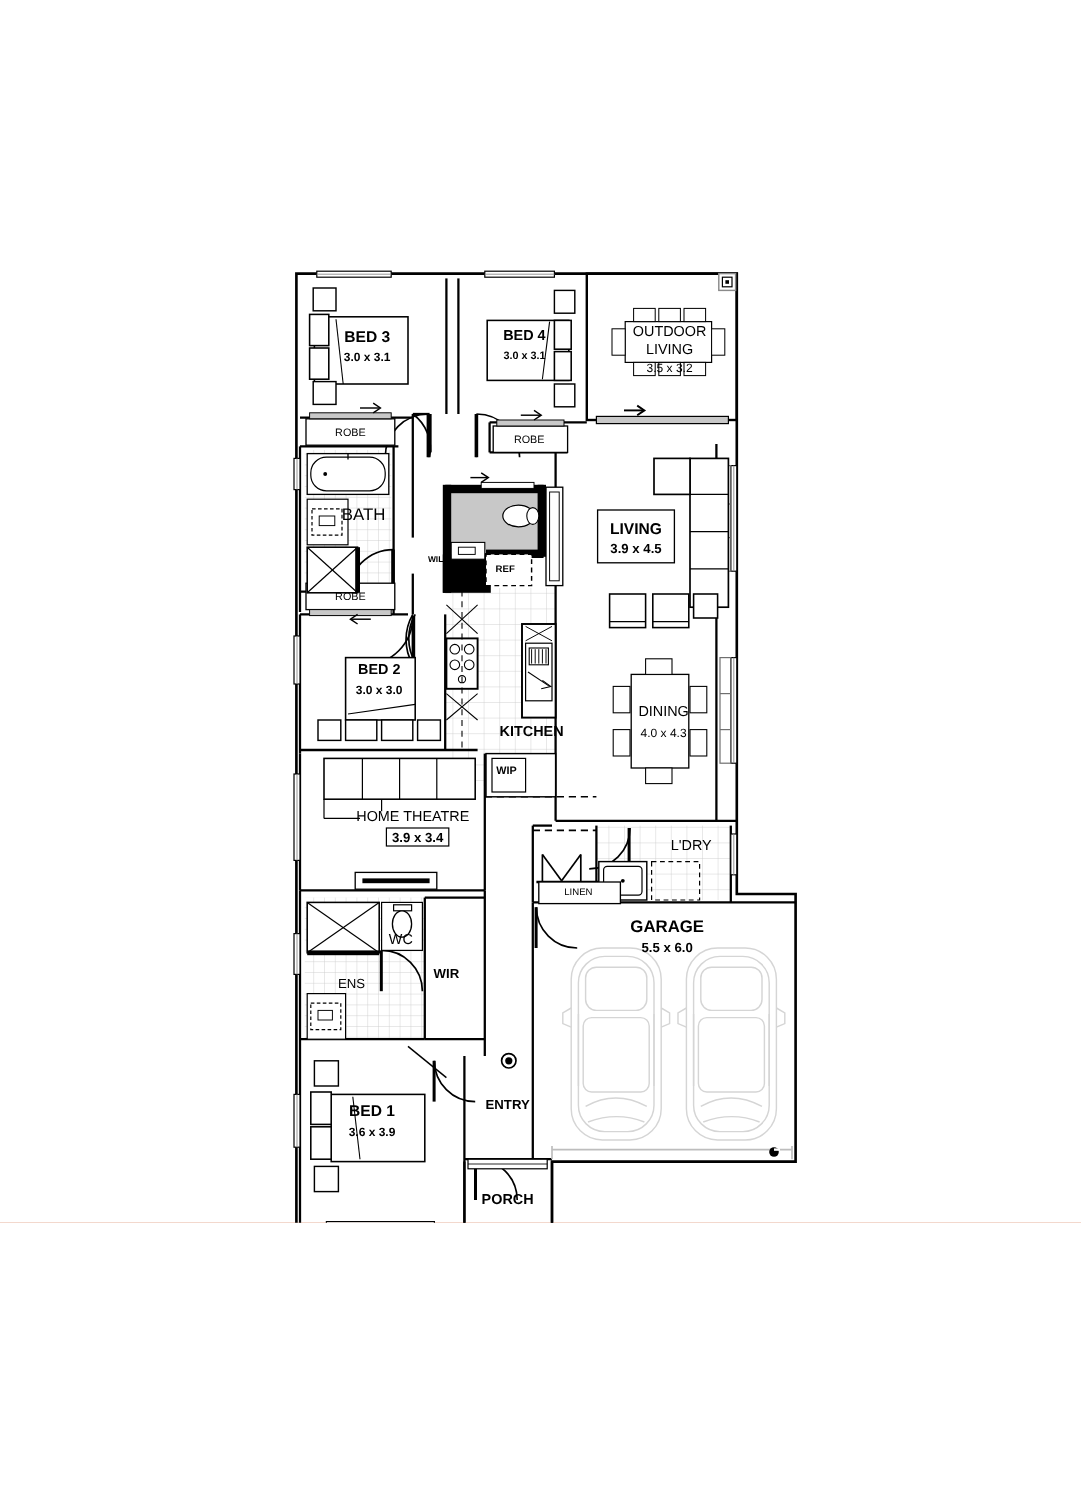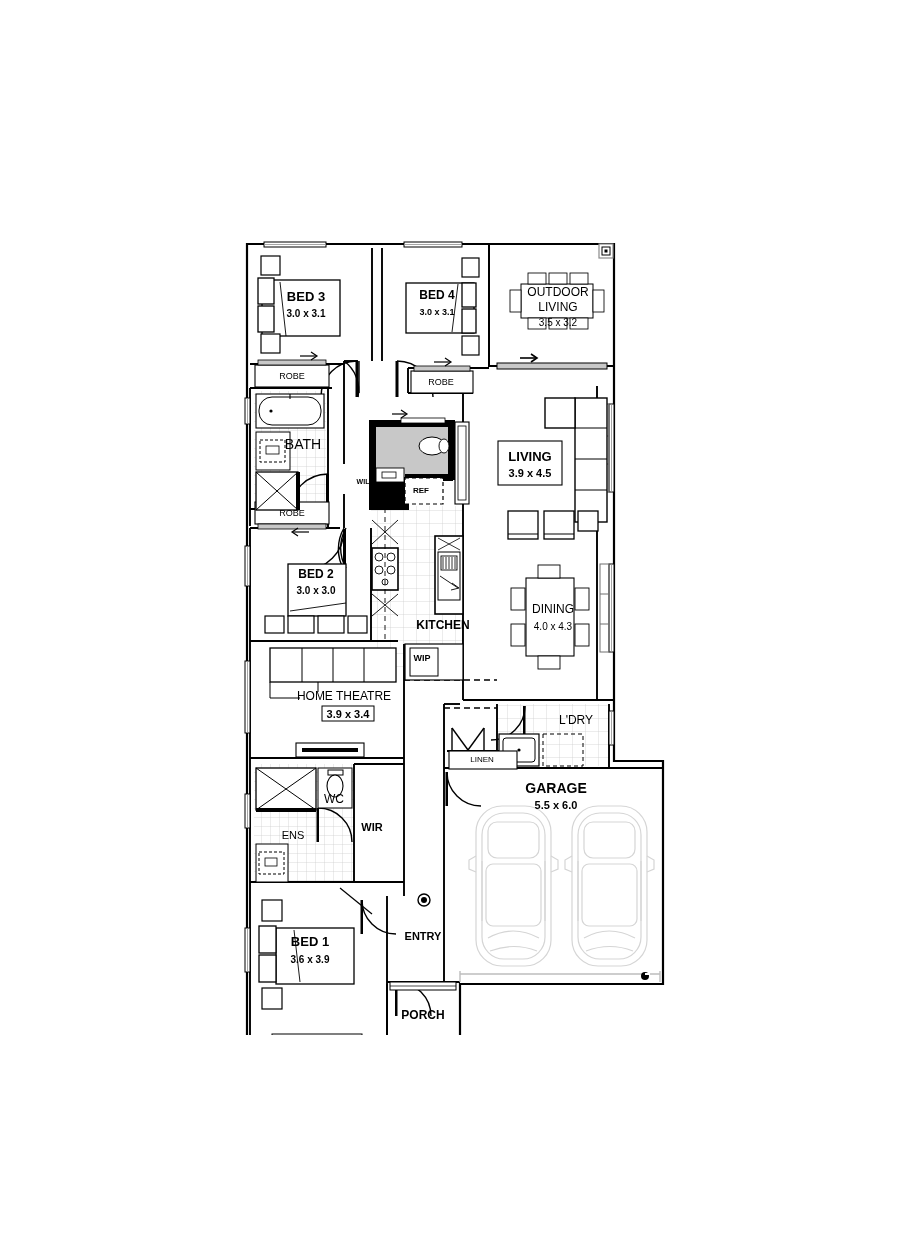--- a/index.html
+++ b/index.html
@@ -1,17 +1,17 @@
 <!DOCTYPE html>
 <html><head>
 <meta charset="utf-8">
 <style>
   html,body{margin:0;padding:0;background:#ffffff;}
   body{width:901px;height:1245px;font-family:"Liberation Sans",sans-serif;}
-  #stage{position:relative;width:901px;height:1019px;overflow:hidden;background:#c2410c;margin-top:16px;}
+  #stage{position:relative;width:901px;height:1019px;overflow:hidden;background:#c2410c;}
   svg#plan{display:block;width:901px;height:1245px;}
   .rm-label{font-family:"Liberation Sans",sans-serif;font-weight:bold;text-anchor:middle;fill:#000;}
   .rm-dim{font-family:"Liberation Sans",sans-serif;font-weight:bold;text-anchor:middle;fill:#000;}
   .rm-thin{font-family:"Liberation Sans",sans-serif;font-weight:normal;text-anchor:middle;fill:#000;}
 </style>
 </head>
 <body>
 
 <div id="stage">
 <svg id="plan" viewBox="0 0 901 1245" xmlns="http://www.w3.org/2000/svg">

